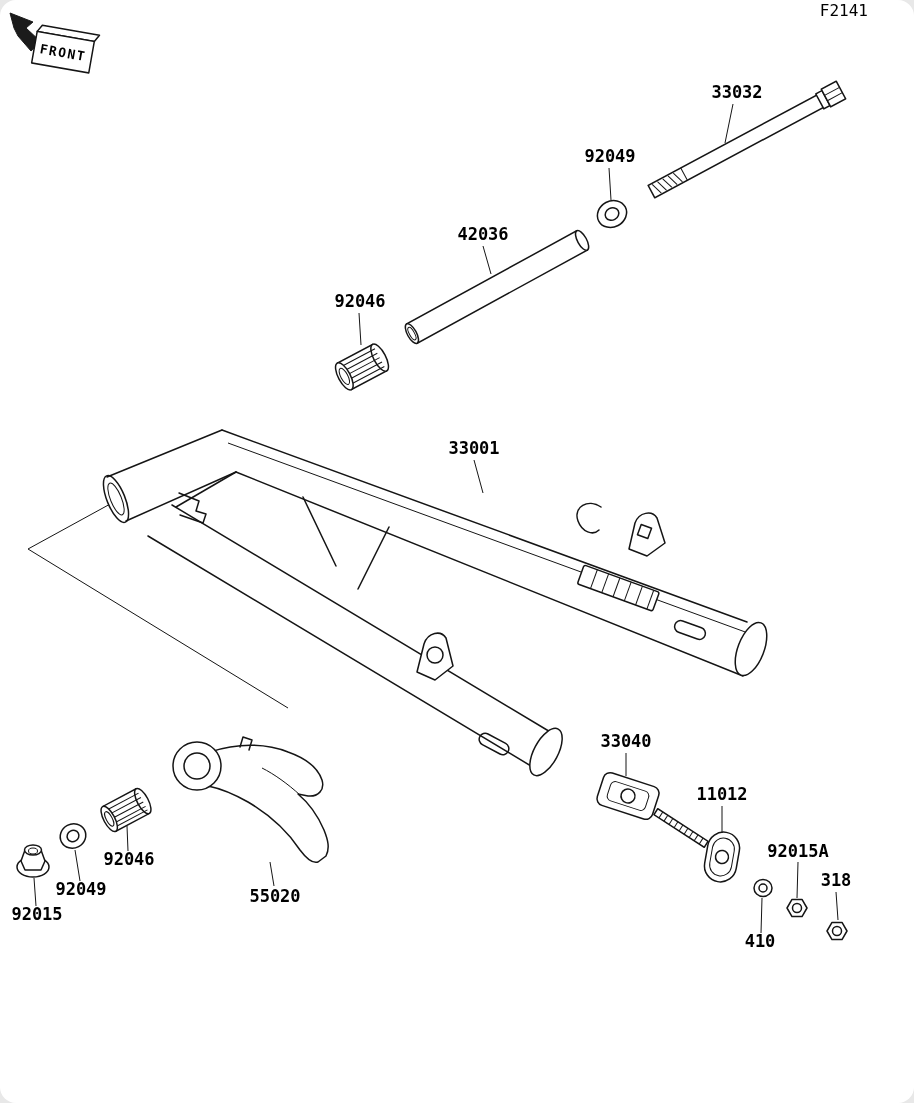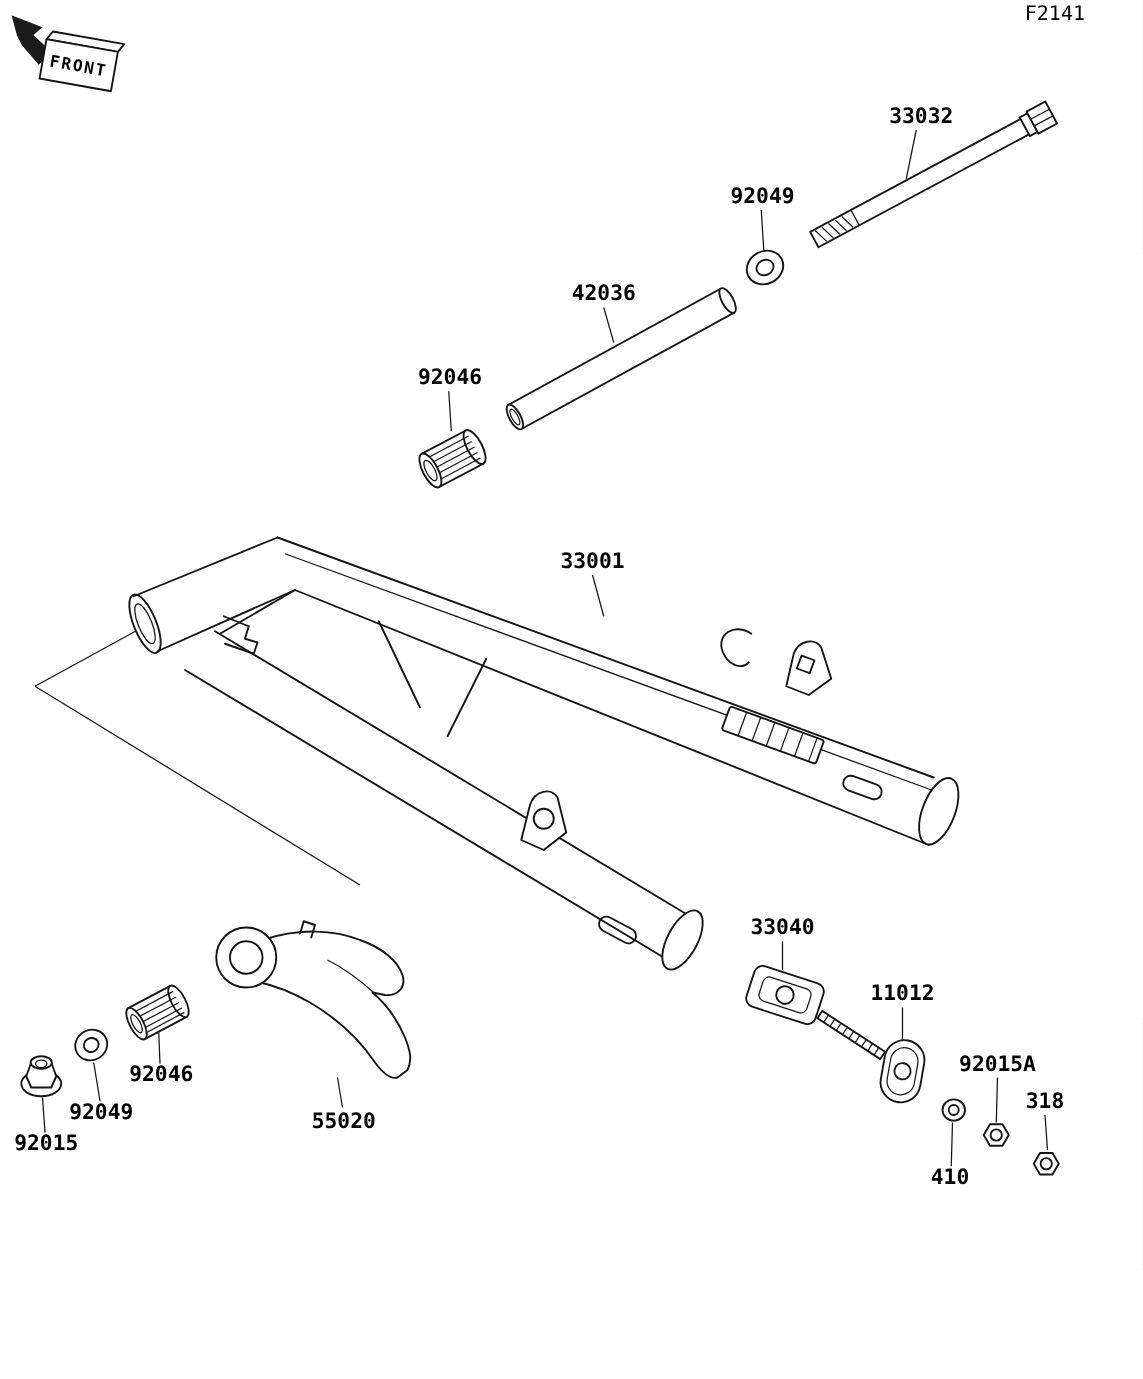--- a/index.html
+++ b/index.html
@@ -3,20 +3,21 @@
 <meta charset="utf-8">
 <style>
   html,body { margin:0; padding:0; background:#e8e8e8; }
   .stage {
     position:relative;
     width:914px; height:1103px;
     margin:0 auto;
     background:#ffffff;
     font-family:"DejaVu Sans Mono", monospace;
     overflow:hidden;
+    border-radius:16px;
   }
   svg { position:absolute; left:0; top:0; }
   .ln   { stroke:#151515; stroke-width:1.5; fill:none; stroke-linecap:round; stroke-linejoin:round; }
   .fw   { stroke:#151515; stroke-width:1.5; fill:#ffffff; stroke-linejoin:round; }
   .thin { stroke:#151515; stroke-width:1; fill:none; }
   .dark { fill:#1b1b1b; stroke:#1b1b1b; stroke-width:1; }
   text.part {
     font:bold 17px "DejaVu Sans Mono", monospace;
     fill:#000; stroke:none; text-anchor:middle;
   }

